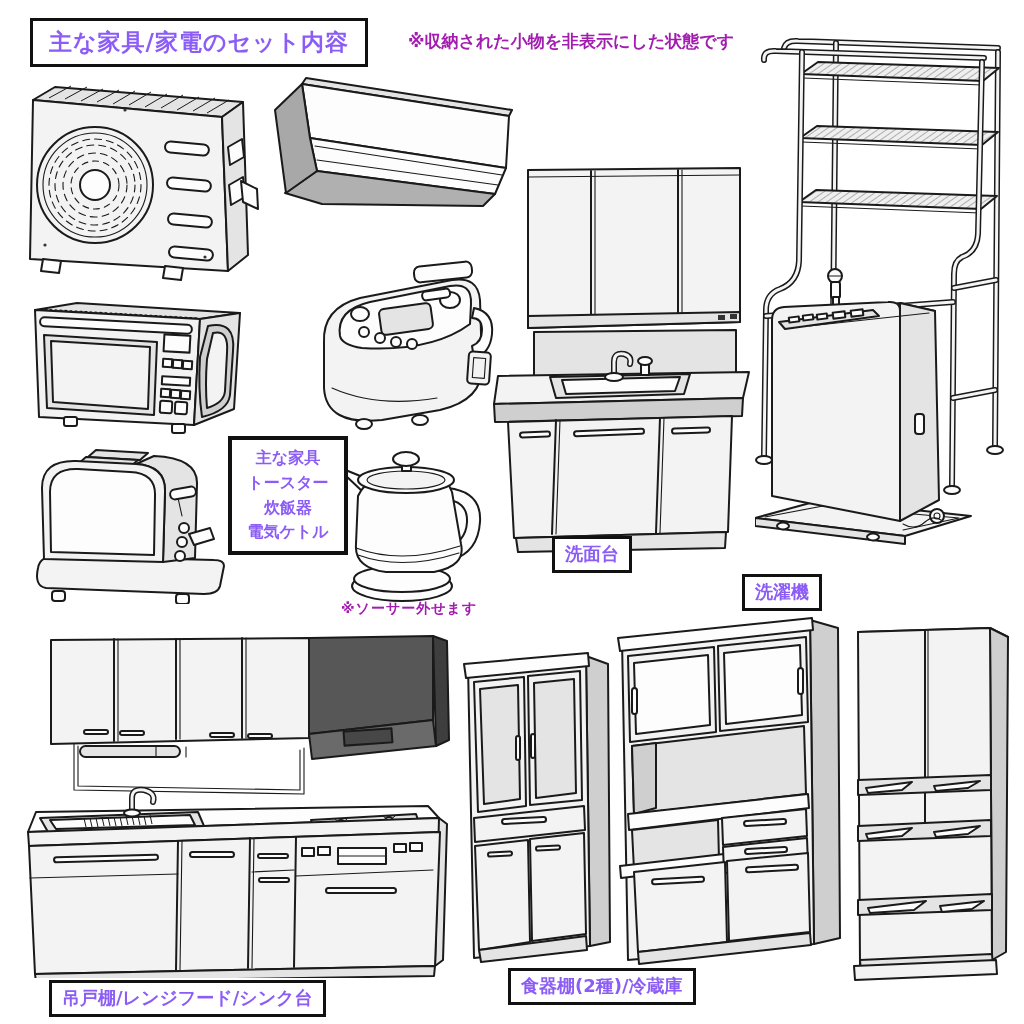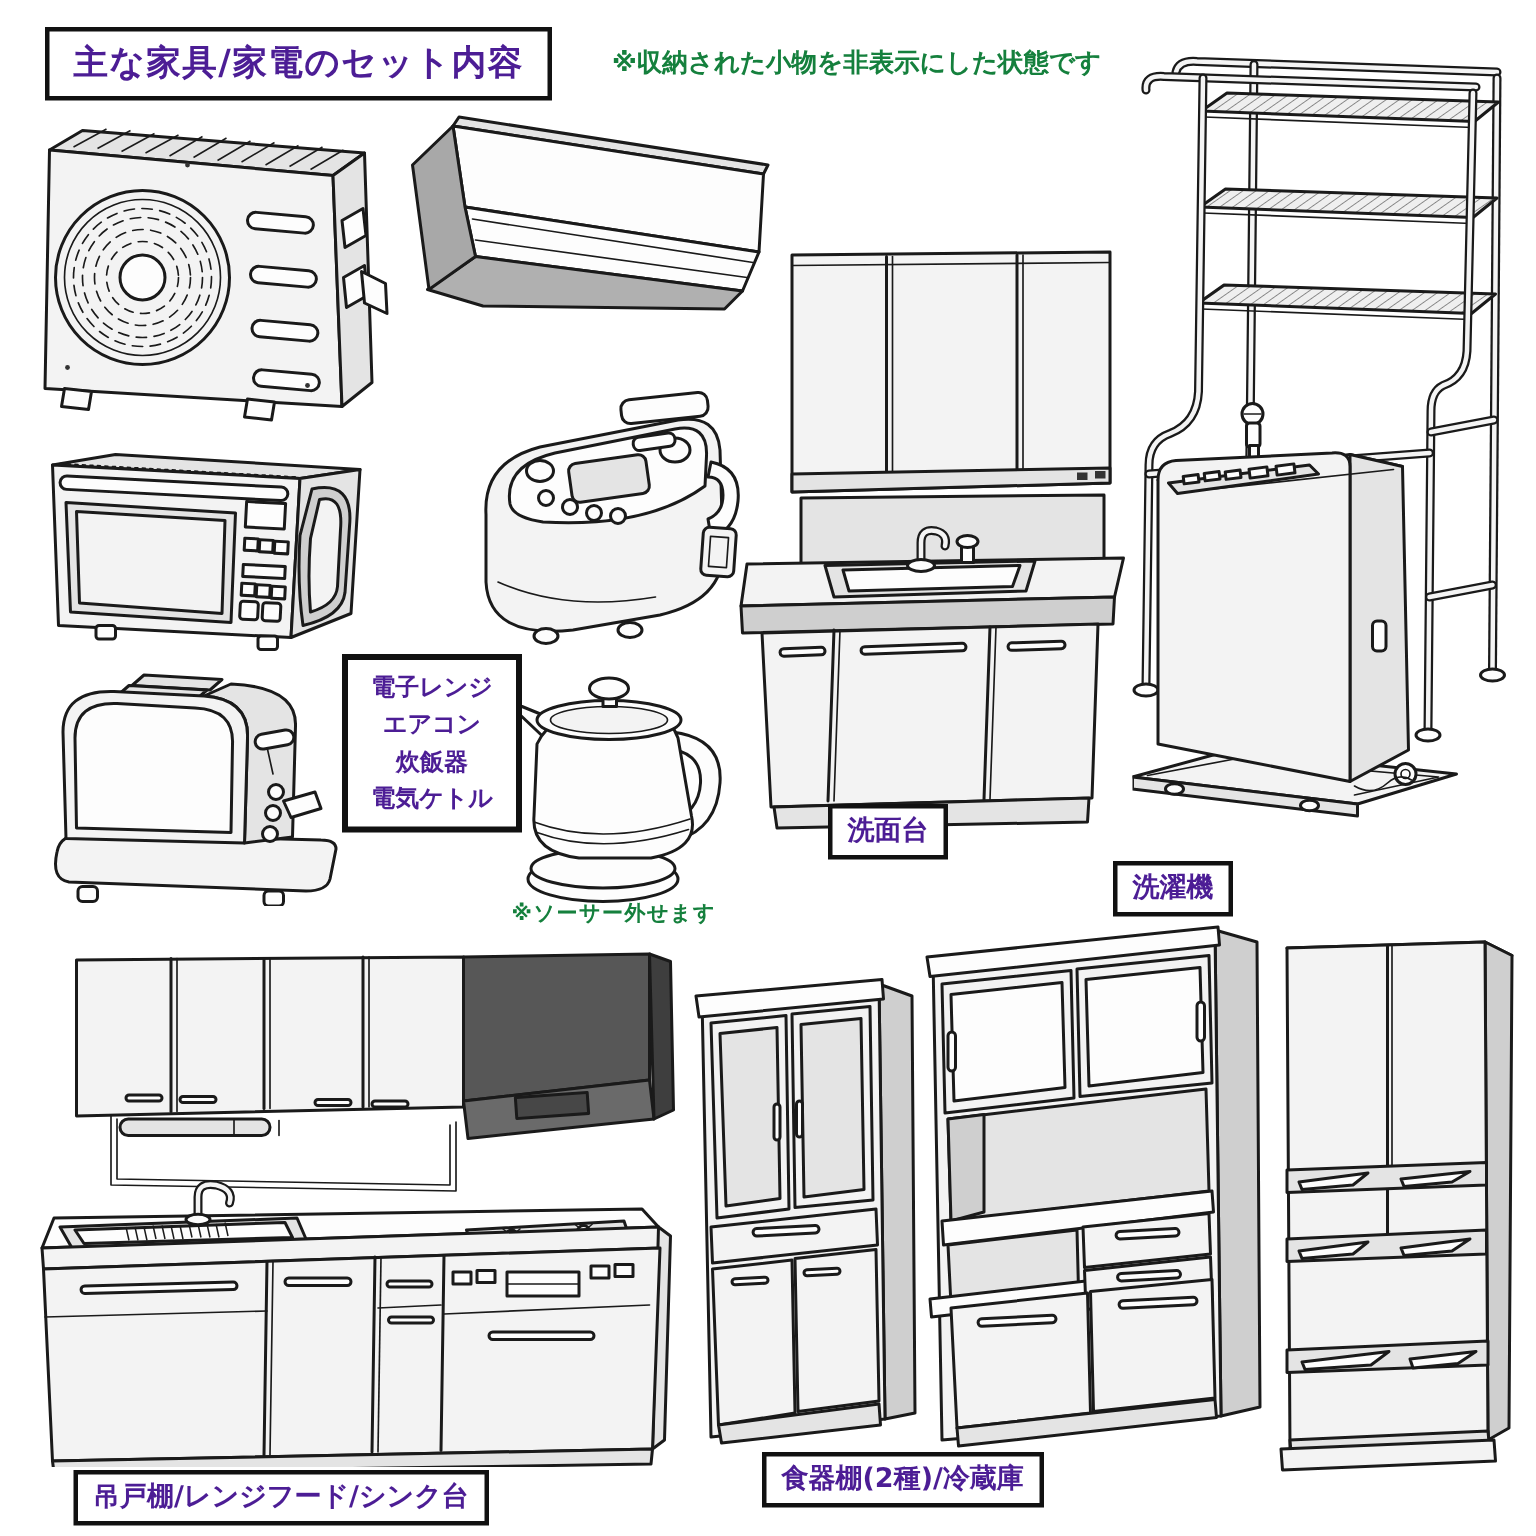--- a/index.html
+++ b/index.html
@@ -9,26 +9,26 @@
   
   .p{stroke:#1a1a1a;stroke-width:2;stroke-linejoin:round;stroke-linecap:round;}
   .h{stroke:#1a1a1a;stroke-width:1.1;stroke-linejoin:round;stroke-linecap:round;fill:none;}
   .t{stroke:#1a1a1a;stroke-width:1;}
   .fw{fill:#fdfdfd;}.fl{fill:#f3f3f3;}.fm{fill:#e4e4e4;}.fd{fill:#cfcfcf;}.fn{fill:none;}
   .fg{fill:#a8a8a8;}.fb{fill:#b0b0b0;}
   .hood1{fill:#575757;}.hood2{fill:#6a6a6a;}.hood3{fill:#3e3e3e;}.hood4{fill:#474747;}
   .pipeO{stroke:#1a1a1a;stroke-width:6;fill:none;stroke-linecap:round;stroke-linejoin:round;}
   .pipeI{stroke:#f4f4f4;stroke-width:3;fill:none;stroke-linecap:round;stroke-linejoin:round;}
   
-  .label{position:absolute;background:#ffffff;border:3px solid #111;color:#4c1d95;
+  .label{position:absolute;background:#ffffff;border:3px solid #111;color:#8b5cf6;
          font-weight:bold;white-space:nowrap;line-height:1.25;padding:4px 10px;}
   .title-box{border-width:3px;font-size:23px;padding:7px 16px;letter-spacing:1px;}
   .multi{white-space:normal;text-align:center;font-size:16px;line-height:1.55;
          border-width:4px;padding:6px 10px;}
-  .plain-note{position:absolute;color:#15803d;font-weight:bold;background:transparent;border:none;}
+  .plain-note{position:absolute;color:#a21caf;font-weight:bold;background:transparent;border:none;}
   .note-top{font-size:17px;}
   .note-small{font-size:14px;letter-spacing:1px;text-align:center;}
   .lab-md{font-size:18px;}
   .lab-sm{font-size:17px;}
 </style>
 </head>
 <body>
 
 <div id="stage">
 
@@ -387,22 +387,22 @@
     <polygon class="p fm" points="20,348 152,342 153,354 21,360"></polygon>
     <polygon class="p fl" points="14,354 156,348 157,362 15,368"></polygon>
   </svg>
 
   <div class="label title-box" style="left:30px;top:18px">主な家具/家電のセット内容</div>
 
   <div class="plain-note note-top" style="left:408px;top:30px">※収納された小物を非表示にした状態です</div>
 
 
   <div class="label multi" style="left:228px;top:436px;width:92px">
-    <div>電子レンジ</div>
-    <div>エアコン</div>
+    <div>主な家具</div>
+    <div>トースター</div>
     <div>炊飯器</div>
     <div>電気ケトル</div>
   </div>
 
   <div class="plain-note note-small" style="left:341px;top:600px">※ソーサー外せます</div>
 
   <div class="label lab-md" style="left:552px;top:536px">洗面台</div>
 
 
   <div class="label lab-md" style="left:742px;top:574px">洗濯機</div>

